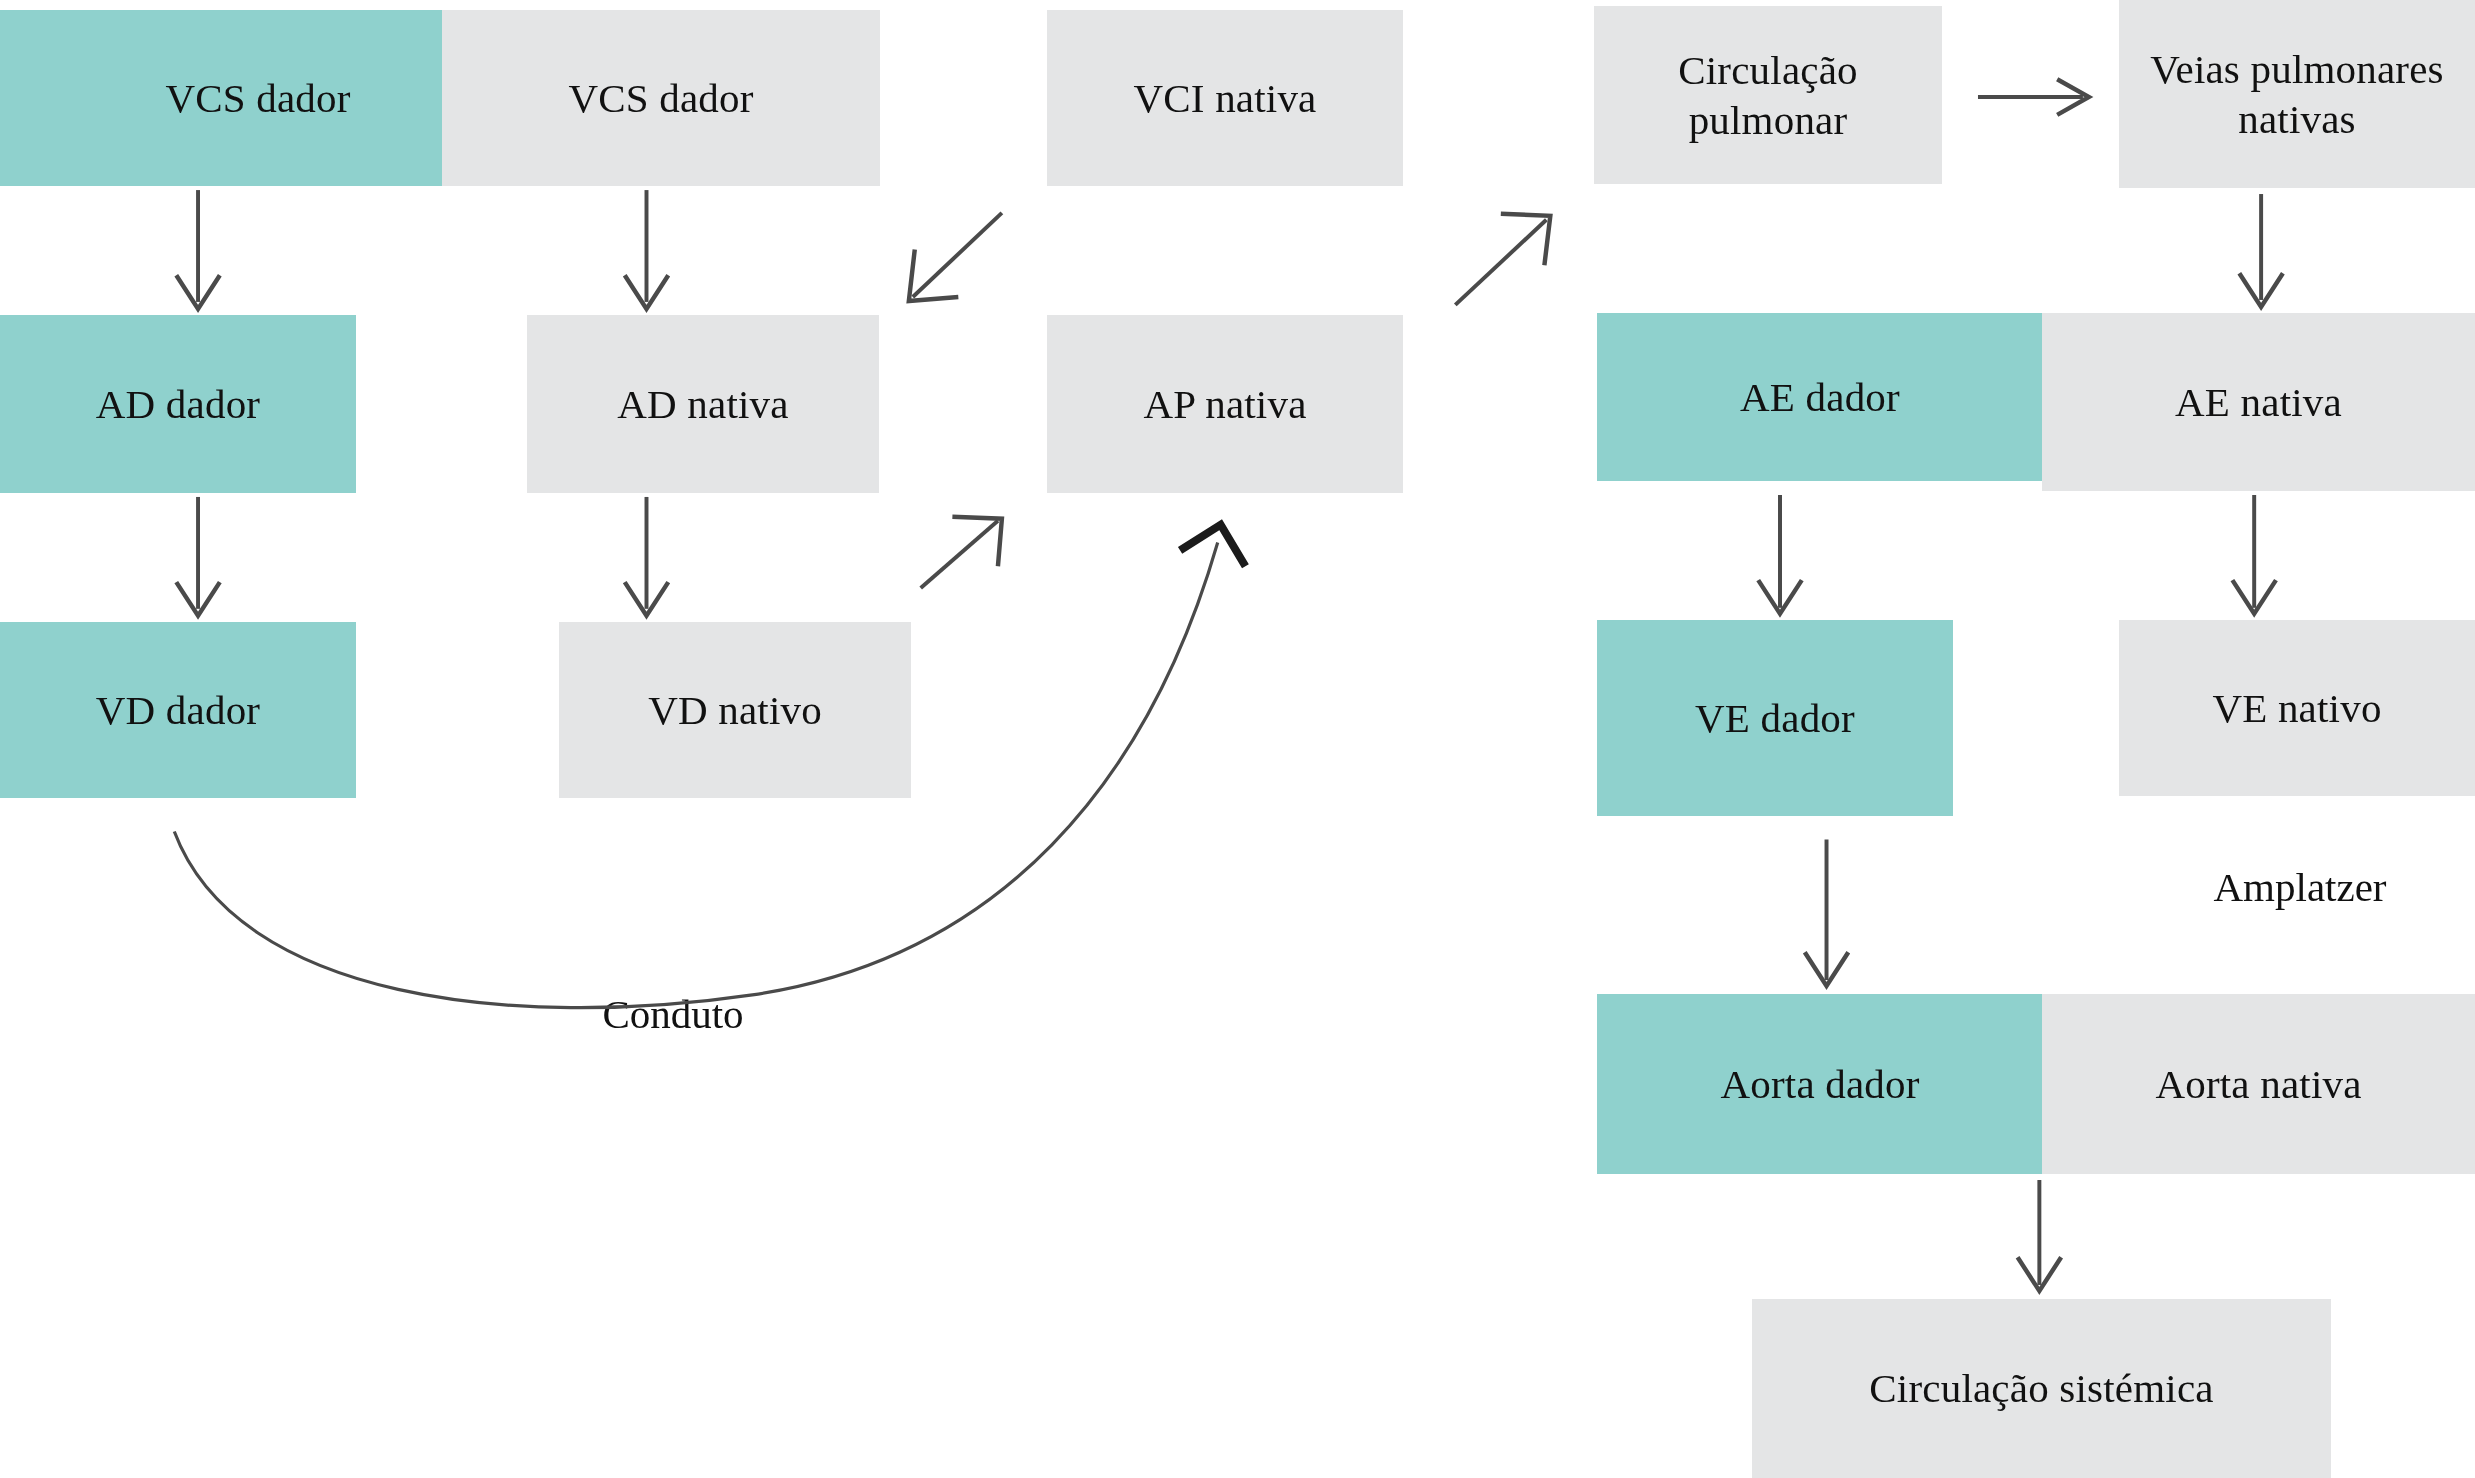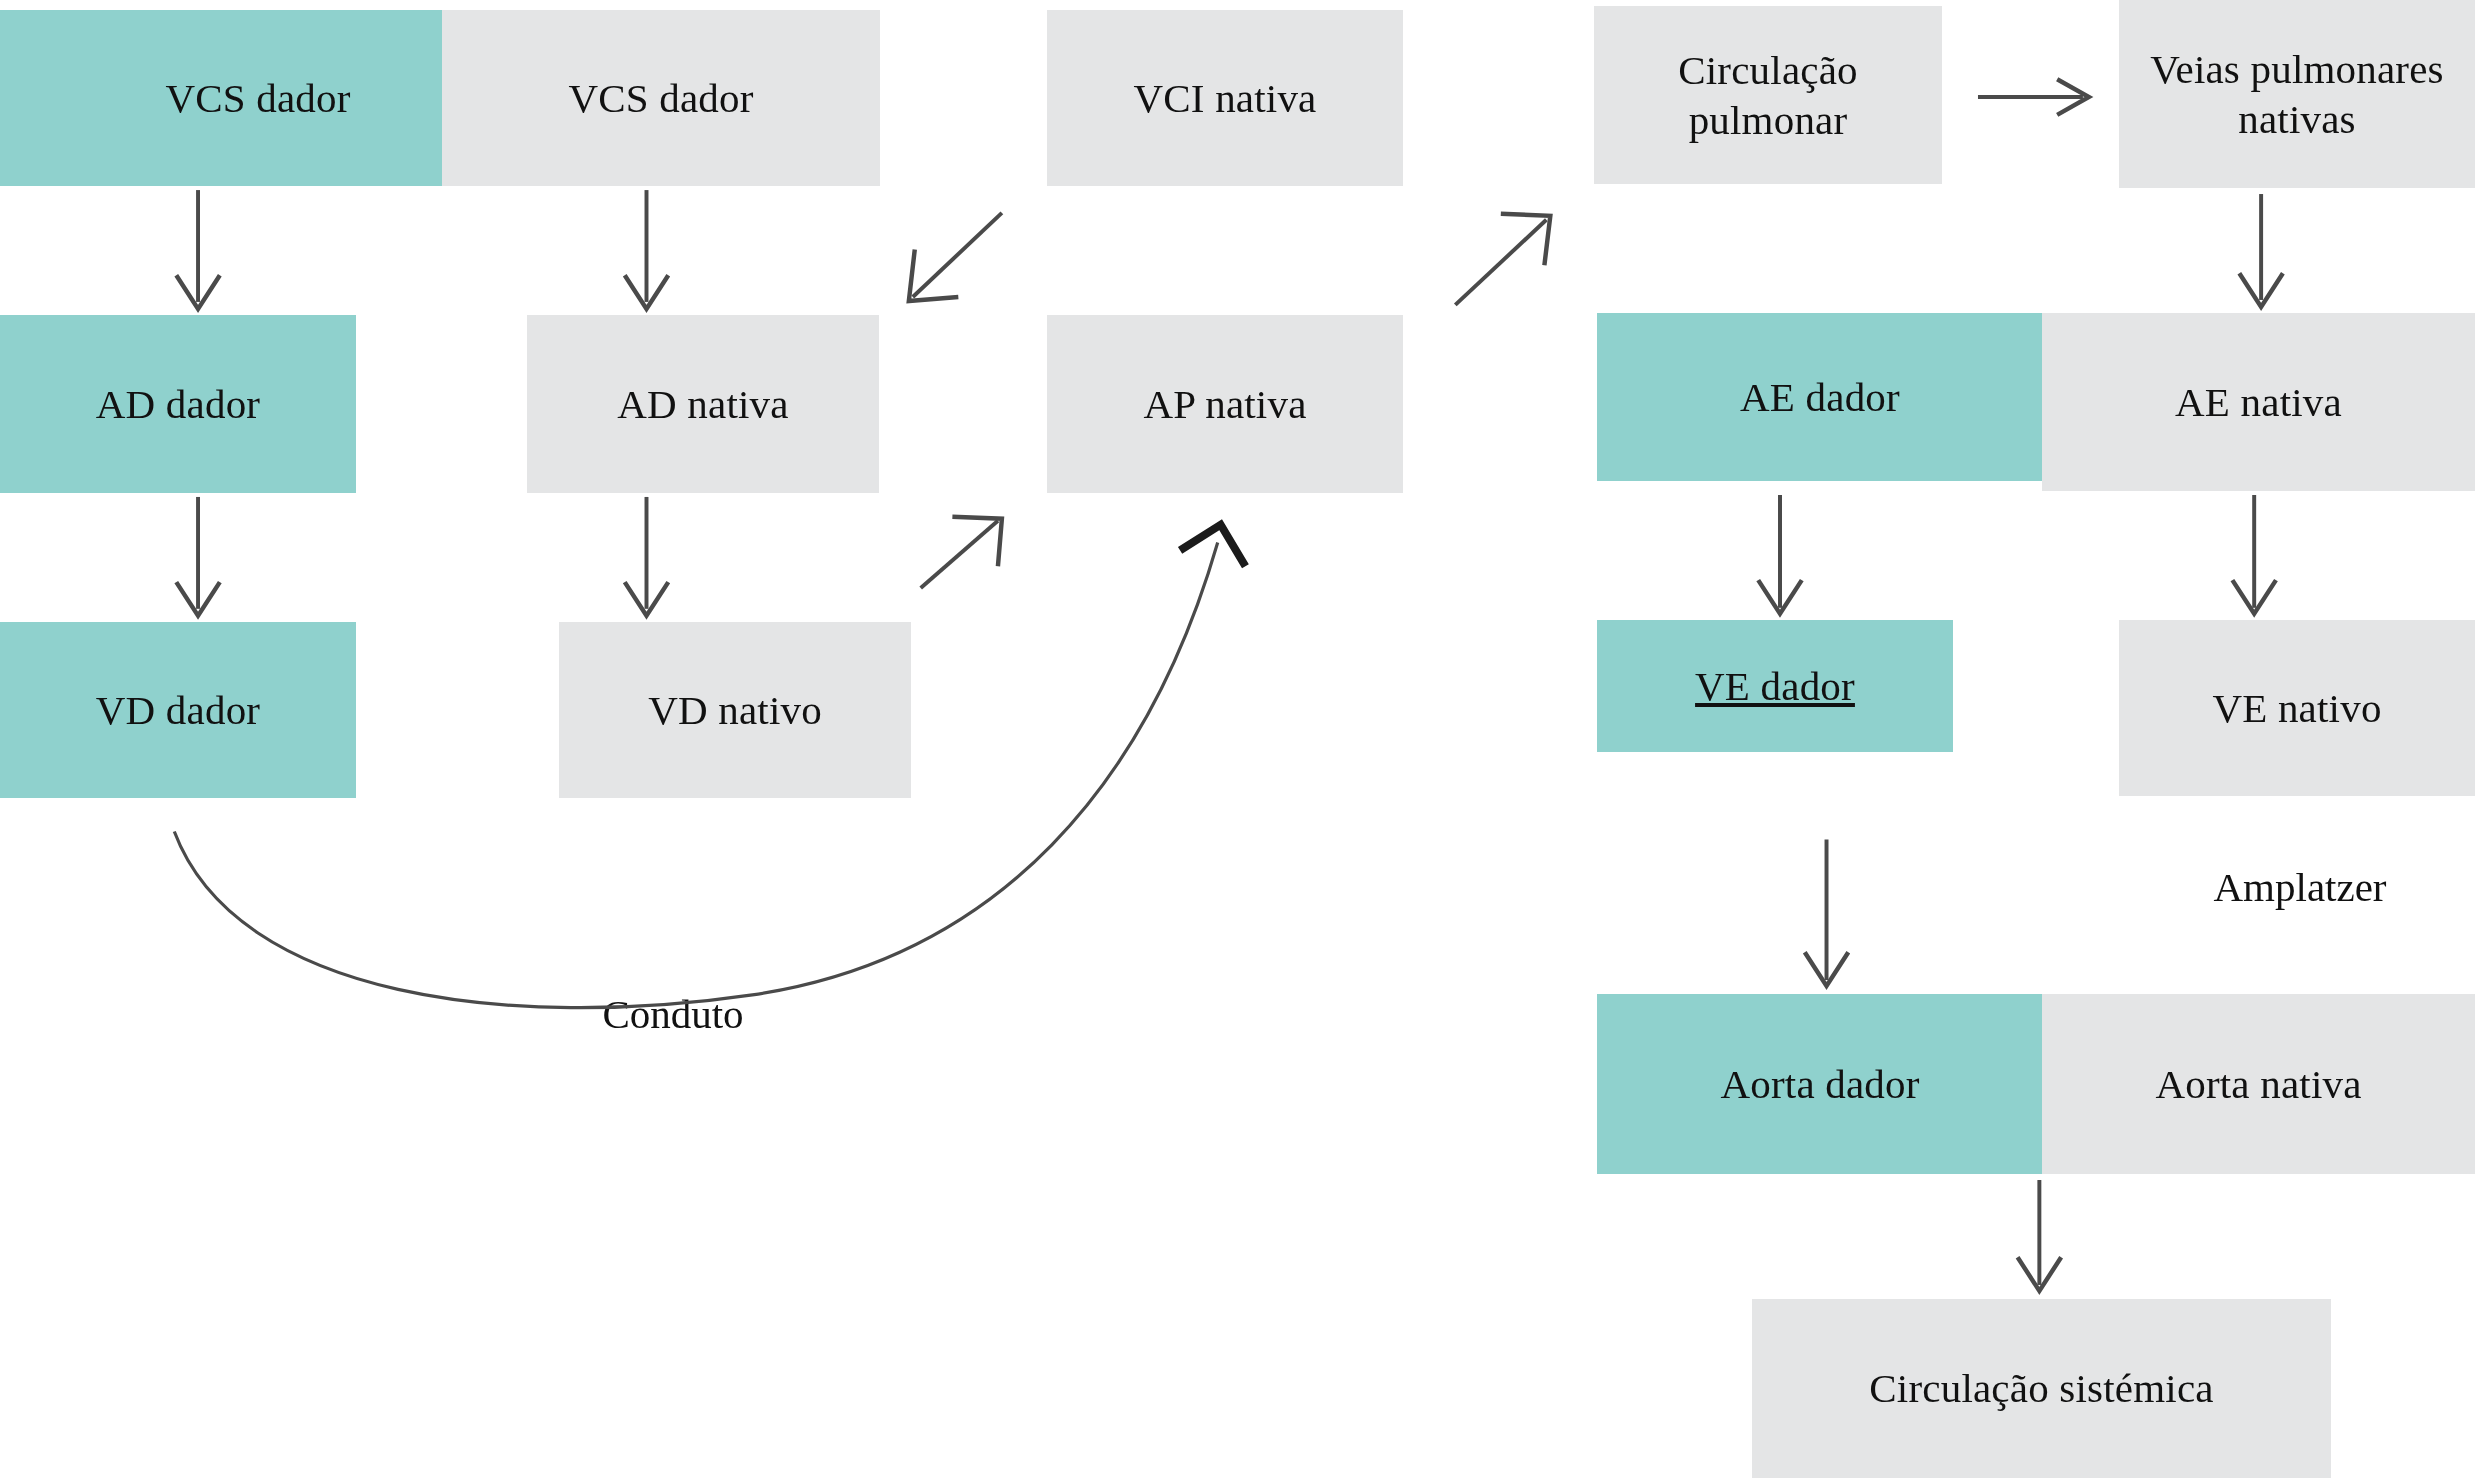--- a/index.html
+++ b/index.html
@@ -97,21 +97,21 @@
   <div class="node gray" style="left:2042px; top:313px; width:433px; height:178px;">
     <span class="node-label">AE nativa</span>
   </div>
 
   <div class="node teal" style="left:0px; top:622px; width:356px; height:176px;">
     <span class="node-label">VD dador</span>
   </div>
   <div class="node gray" style="left:527px; top:622px; width:352px; height:176px;margin-left:32px;">
     <span class="node-label">VD nativo</span>
   </div>
-  <div class="node teal" style="left:1597px; top:620px; width:356px; height:132px;text-decoration:underline;">
+  <div class="node teal" style="left:1597px; top:620px; width:356px; height:196px;">
     <span class="node-label">VE dador</span>
   </div>
   <div class="node gray" style="left:2119px; top:620px; width:356px; height:176px;">
     <span class="node-label">VE nativo</span>
   </div>
 
   <div class="node teal" style="left:1597px; top:994px; width:446px; height:180px;">
     <span class="node-label">Aorta dador</span>
   </div>
   <div class="node gray" style="left:2042px; top:994px; width:433px; height:180px;">

